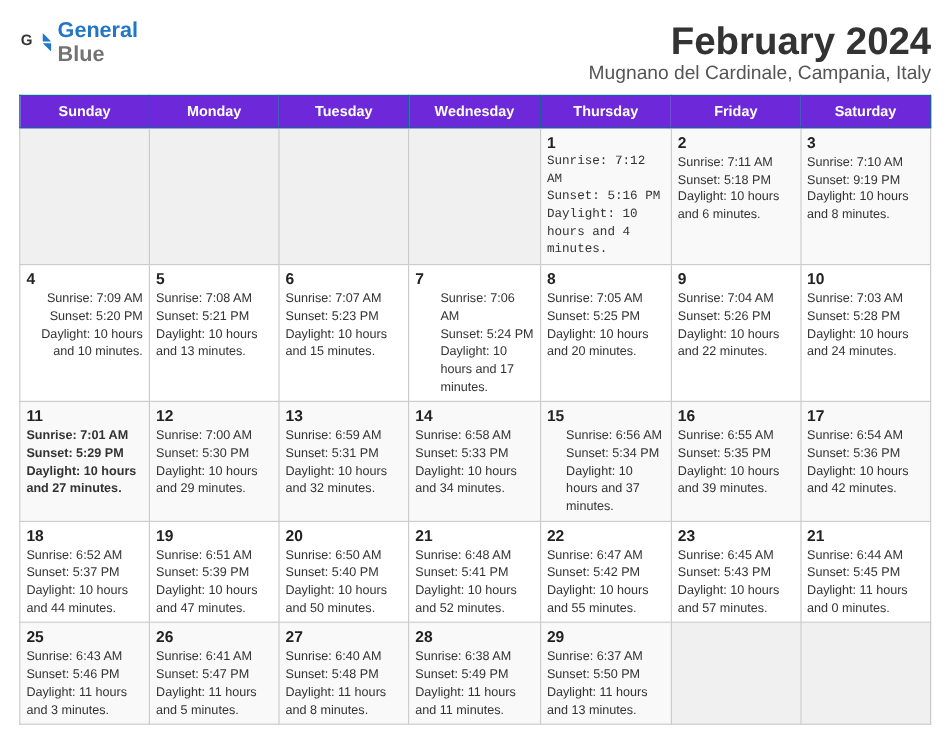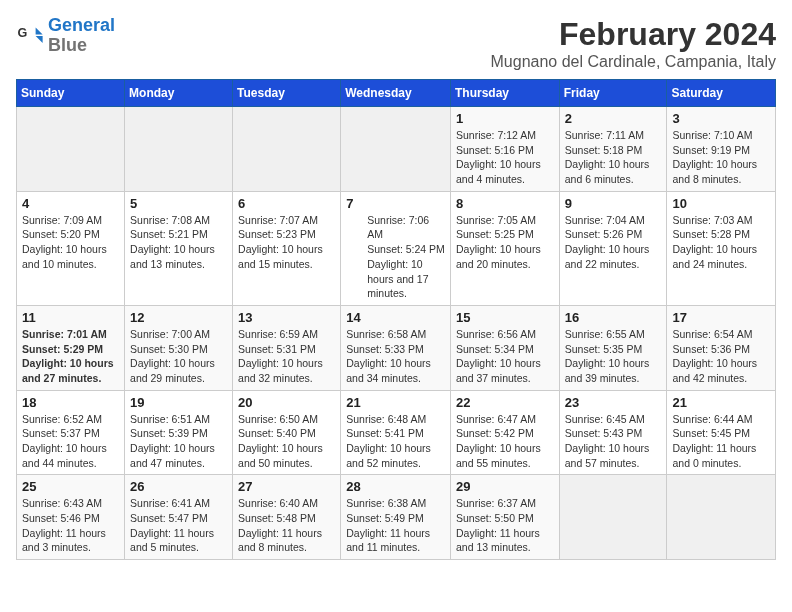--- a/index.html
+++ b/index.html
@@ -45,24 +45,24 @@
     .location-title {
       font-size: 16px;
       color: #555;
     }
     table {
       width: 100%;
       border-collapse: collapse;
       font-size: 11px;
     }
     thead tr th {
-      background-color: #1d4ed8;
+      background-color: #6d28d9;
       color: #fff;
       padding: 6px 4px;
-      text-align: left;
+      text-align: center;
       font-size: 12px;
       font-weight: bold;
       border: 1px solid #1a5fa0;
     }
     tbody tr td {
       border: 1px solid #ccc;
       vertical-align: top;
       padding: 4px 5px;
       width: 113px;
       min-height: 80px;
@@ -122,41 +122,41 @@
       </tr>
   </thead>
   <tbody id="calendar-body">
       <tr>
         <td class="empty"></td>
         <td class="empty"></td>
         <td class="empty"></td>
         <td class="empty"></td>
         <td>
           <span class="day-number">1</span>
-          <div class="day-info" style="white-space: pre-line;">Sunrise: 7:12 AM
+          <div class="day-info" style="white-space: pre-line; font-family: Liberation Mono, monospace;">Sunrise: 7:12 AM
 Sunset: 5:16 PM
 Daylight: 10 hours and 4 minutes.</div>
         </td>
         <td>
           <span class="day-number">2</span>
           <div class="day-info" style="white-space: pre-line;">Sunrise: 7:11 AM
 Sunset: 5:18 PM
 Daylight: 10 hours and 6 minutes.</div>
         </td>
         <td>
           <span class="day-number">3</span>
           <div class="day-info" style="white-space: pre-line;">Sunrise: 7:10 AM
 Sunset: 9:19 PM
 Daylight: 10 hours and 8 minutes.</div>
         </td>
       </tr>
       <tr>
         <td>
           <span class="day-number">4</span>
-          <div class="day-info" style="white-space: pre-line;">Sunrise: 7:09 AM
+          <div class="day-info" style="white-space: pre-line; text-align: right;">Sunrise: 7:09 AM
 Sunset: 5:20 PM
 Daylight: 10 hours and 10 minutes.</div>
         </td>
         <td>
           <span class="day-number">5</span>
           <div class="day-info" style="white-space: pre-line;">Sunrise: 7:08 AM
 Sunset: 5:21 PM
 Daylight: 10 hours and 13 minutes.</div>
         </td>
         <td>
@@ -210,21 +210,21 @@
 Daylight: 10 hours and 32 minutes.</div>
         </td>
         <td>
           <span class="day-number">14</span>
           <div class="day-info" style="white-space: pre-line;">Sunrise: 6:58 AM
 Sunset: 5:33 PM
 Daylight: 10 hours and 34 minutes.</div>
         </td>
         <td>
           <span class="day-number">15</span>
-          <div class="day-info" style="white-space: pre-line;">Sunrise: 6:56 AM
+          <div class="day-info" style="white-space: pre-line; margin-left: 16px;">Sunrise: 6:56 AM
 Sunset: 5:34 PM
 Daylight: 10 hours and 37 minutes.</div>
         </td>
         <td>
           <span class="day-number">16</span>
           <div class="day-info" style="white-space: pre-line;">Sunrise: 6:55 AM
 Sunset: 5:35 PM
 Daylight: 10 hours and 39 minutes.</div>
         </td>
         <td>

